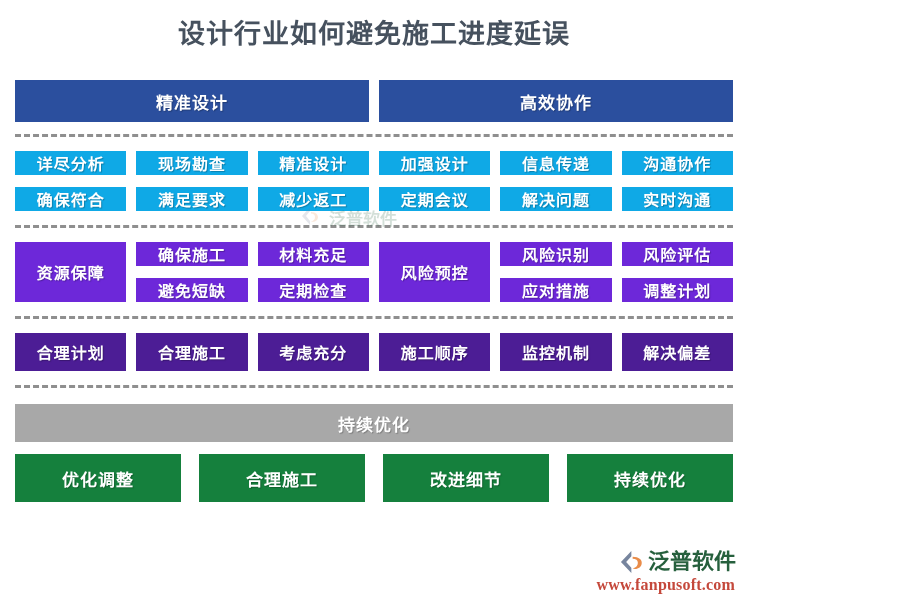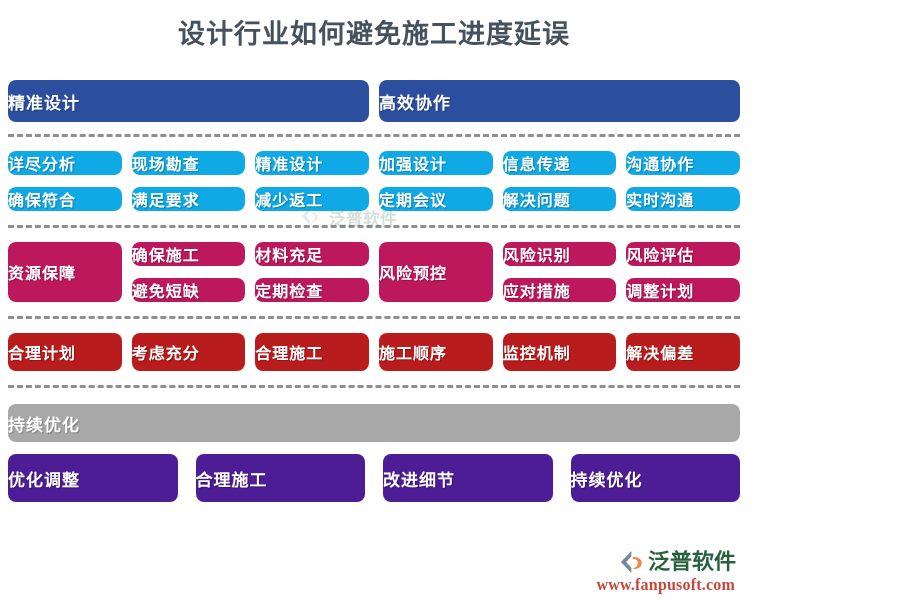--- a/index.html
+++ b/index.html
@@ -8,21 +8,21 @@
     width:900px;height:600px;
     background:#ffffff;
     font-family:"Liberation Sans","DejaVu Sans",sans-serif;
     overflow:hidden;
     position:relative;
   }
   #page{
     position:relative;
     width:748px;height:600px;
     box-sizing:border-box;
-    padding:0 8px;
+    padding:0 15px;
   }
 
   
   .title{
     text-align:center;
     font-family:"Liberation Serif","DejaVu Serif",serif;
     font-size:27px;
     font-weight:700;
     color:#46515e;
     letter-spacing:1px;
@@ -41,28 +41,28 @@
     height:0;
     border-top:3px dashed #8f8f8f;
     margin:0 0 0 0;
   }
 
   
   .box{
     flex:1 1 0;
     display:flex;
     align-items:center;
+    justify-content:center;
     color:#ffffff;
     font-weight:700;
     font-family:"Liberation Serif","DejaVu Serif",serif;
     letter-spacing:1px;
     white-space:nowrap;
     text-shadow:1px 1px 1px rgba(0,0,0,0.25);
     box-sizing:border-box;
-    border-radius:8px;
   }
 
   
   .hdr{
     background:#2b4f9e;
     height:42px;
     font-size:17px;
   }
   .hdr-row{ margin-top:16px; }
 
@@ -70,35 +70,35 @@
   .cyan{ background:#0fa9e6; }
   .col{
     flex:1 1 0;
     display:flex;
     flex-direction:column;
     gap:12px;
   }
   .cyan-cell{ height:38px; font-size:16px; }
 
   
-  .blue{ background:#be185d; }
+  .blue{ background:#6d28d9; }
   .blue-cell{ height:38px; font-size:16px; }
   .blue-tall{ height:82px; font-size:16px; }
 
   
-  .grey-light{ background:#b91c1c; }
+  .grey-light{ background:#4c1d95; }
   .grey-cell{ height:38px; font-size:16px; }
 
   .banner{
     background:#a8a8a8;
     height:38px;
     font-size:17px;
   }
 
-  .grey-dark{ background:#4c1d95; }
+  .grey-dark{ background:#15803d; }
   .bottom-cell{ height:48px; font-size:17px; }
 
   
   .sp-16{height:16px;}
   .sp-14{height:14px;}
   .sp-12{height:12px;}
 
   
   .logo{
     position:absolute;
@@ -279,24 +279,24 @@
 
   <div class="sp-14"></div>
   <div class="divider"></div>
   <div class="sp-14"></div>
 
   <div class="row gap6">
     <div class="box grey-light grey-cell">
       <span>合理计划</span>
     </div>
     <div class="box grey-light grey-cell">
+      <span>合理施工</span>
+    </div>
+    <div class="box grey-light grey-cell">
       <span>考虑充分</span>
-    </div>
-    <div class="box grey-light grey-cell">
-      <span>合理施工</span>
     </div>
     <div class="box grey-light grey-cell">
       <span>施工顺序</span>
     </div>
     <div class="box grey-light grey-cell">
       <span>监控机制</span>
     </div>
     <div class="box grey-light grey-cell">
       <span>解决偏差</span>
     </div>

